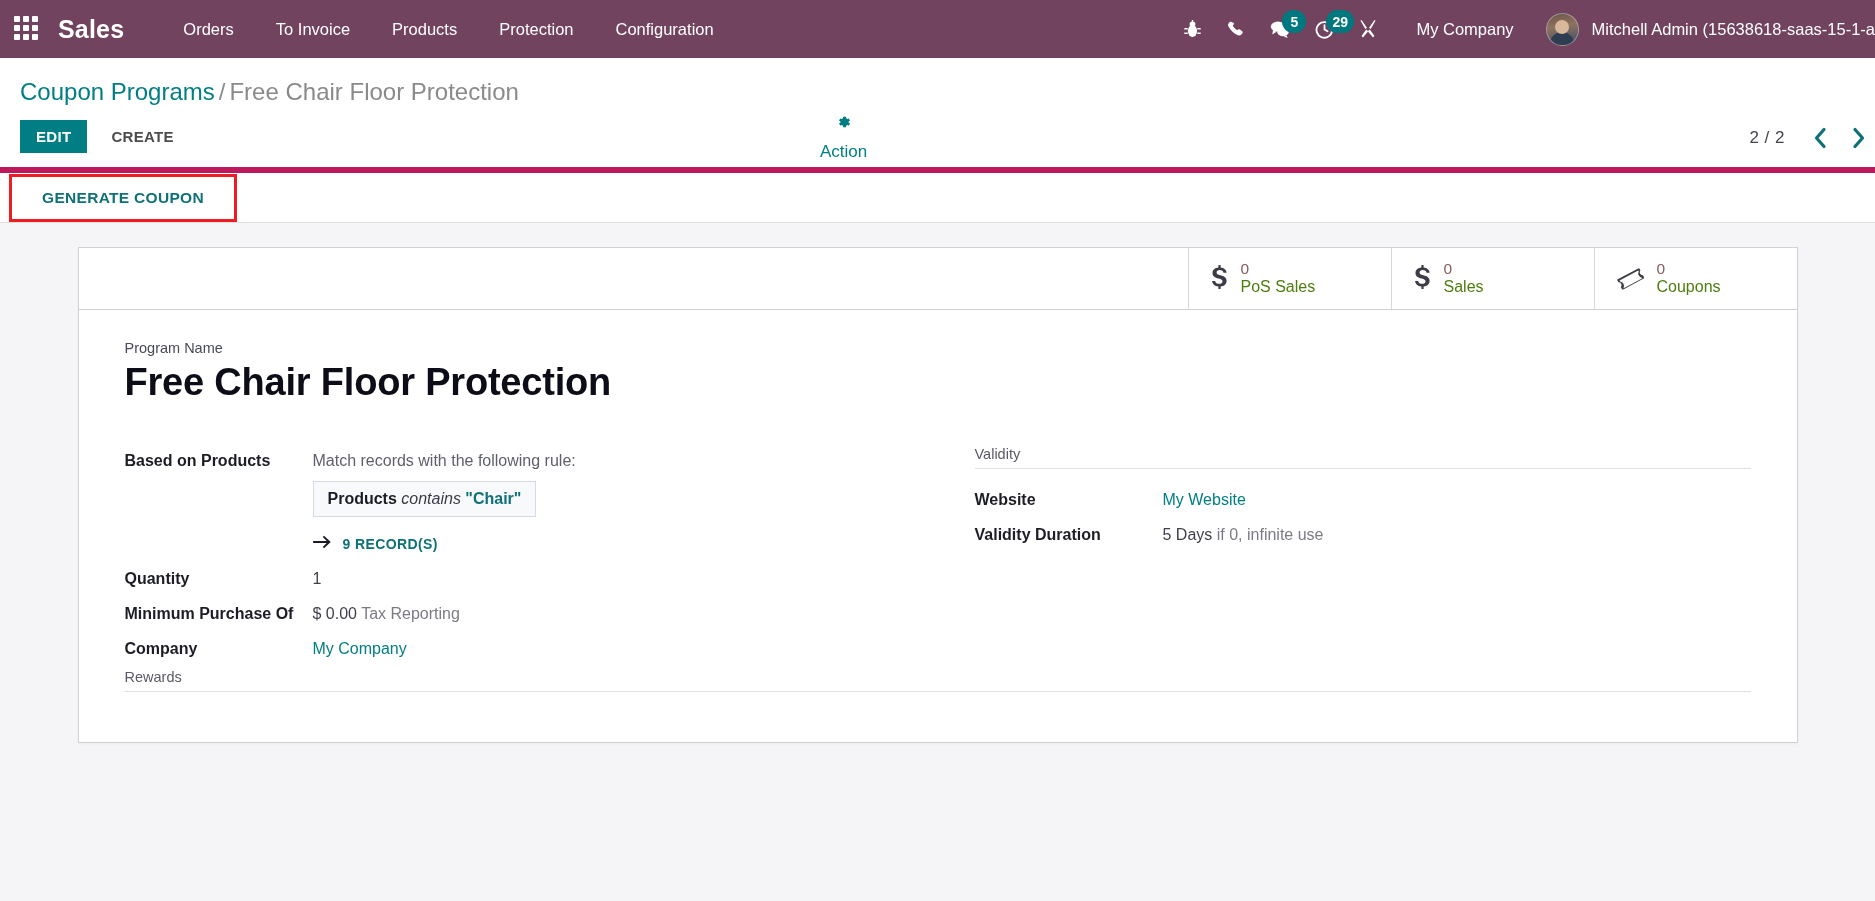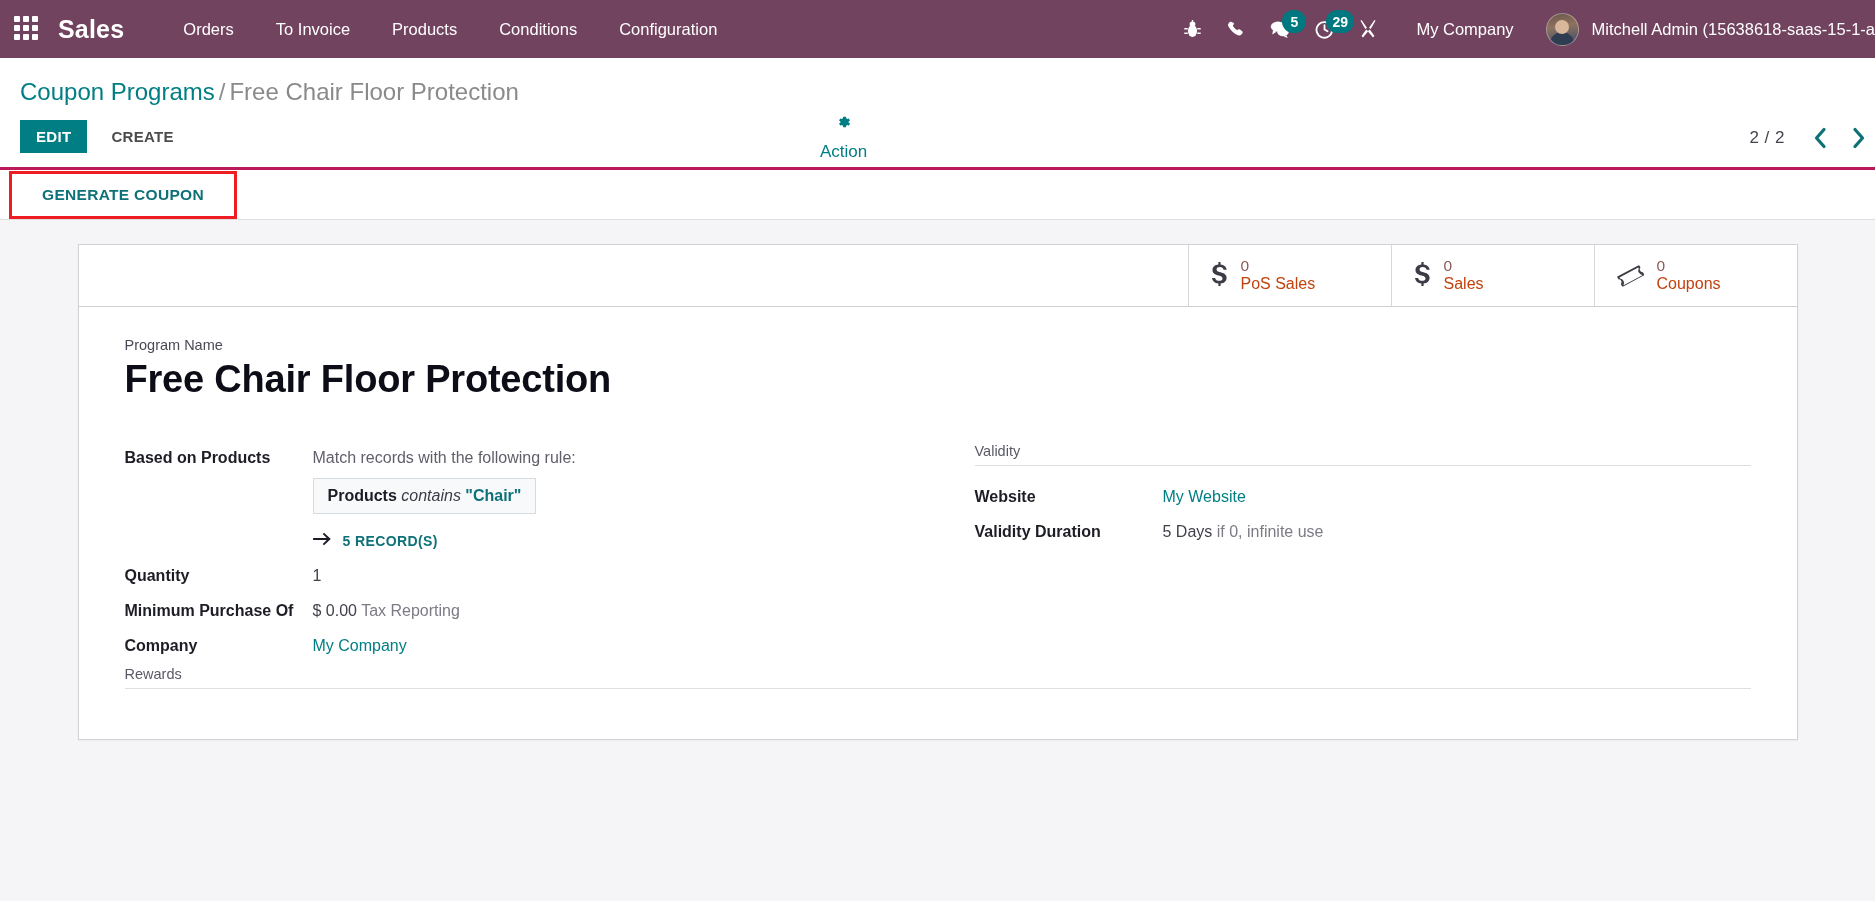--- a/index.html
+++ b/index.html
@@ -103,21 +103,21 @@
   .avatar::before {
     content:"";
     position:absolute; left:50%; bottom:0;
     transform: translateX(-50%);
     width: 24px; height: 13px; border-radius: 12px 12px 0 0;
     background:#2f3d52;
   }
   .user-name { font-size: 16.5px; margin-left: 13px; color:#fff; }
 
   
-  .control-panel { background: #ffffff; border-bottom: 3px solid #be185d; }
+  .control-panel { background: #ffffff; border-bottom: 6px solid #be185d; }
 
   .breadcrumb-row { padding: 18px 20px 0 20px; }
   .breadcrumb { font-size: 24px; line-height: 32px; }
   .bc-link { color: #017e84; cursor: pointer; }
   .bc-sep { color: #8c8c8c; padding: 0 4px; }
   .bc-current { color: #8a8a8a; }
 
   .buttons-row {
     display: flex;
     align-items: center;
@@ -239,21 +239,21 @@
     gap: 13px;
     padding: 0 24px 0 22px;
     border-left: 1px solid #d8d8dc;
     cursor: pointer;
     min-width: 203px;
     color: #3c3c46;
   }
   .stat-icon { font-size: 27px; color: #3c3c46; line-height:1; display:flex; align-items:center;}
   .stat-text { display: flex; flex-direction: column; line-height: 1.18; }
   .stat-value { font-size: 15.5px; color: #8b5a5a; }
-  .stat-label { font-size: 16px; color: #c2410c; }
+  .stat-label { font-size: 16px; color: #4d7c0f; }
 
   .sheet-body { padding: 30px 46px 34px 46px; }
 
   .field-label-small { font-size: 14.5px; color: #4a4a56; margin-bottom: 5px; }
   .title-name {
     font-size: 38px;
     font-weight: bold;
     color: #0d0d17;
     line-height: 1.14;
     letter-spacing: -.2px;
@@ -333,21 +333,21 @@
       <i></i>
       <i></i>
   </div>
 
   <div class="brand">Sales</div>
 
   <div class="nav-menu">
     <div class="nav-item">Orders</div>
     <div class="nav-item">To Invoice</div>
     <div class="nav-item">Products</div>
-    <div class="nav-item">Conditions</div>
+    <div class="nav-item">Protection</div>
     <div class="nav-item">Configuration</div>
   </div>
 
   <div class="nav-spacer"></div>
 
   <div class="nav-right">
 
     <div class="sys-icon">
       <svg width="17" height="19" viewBox="0 0 17 19" fill="currentColor" aria-hidden="true">
         <ellipse cx="8.5" cy="11" rx="4.6" ry="6"></ellipse>
@@ -508,21 +508,21 @@
                   <span class="dn-field">Products</span>
                   <span class="dn-op">contains</span>
                   <span class="dn-val">"Chair"</span>
                 </div>
                 <div class="records-link">
                   <span class="arrow-ico">
                     <svg width="19" height="15" viewBox="0 0 20 16" fill="currentColor" aria-hidden="true">
                       <path d="M11.6.8 10.3 2l4.2 4.3H0v2.2h14.5l-4.2 4.2 1.3 1.3L18.8 7.4 11.6.8z"></path>
                     </svg>
                   </span>
-                  <span>5 RECORD(S)</span>
+                  <span>9 RECORD(S)</span>
                 </div>
               </td>
             </tr>
 
             <tr>
               <td class="lbl">Quantity</td>
               <td class="val">1</td>
             </tr>
 
             <tr>

